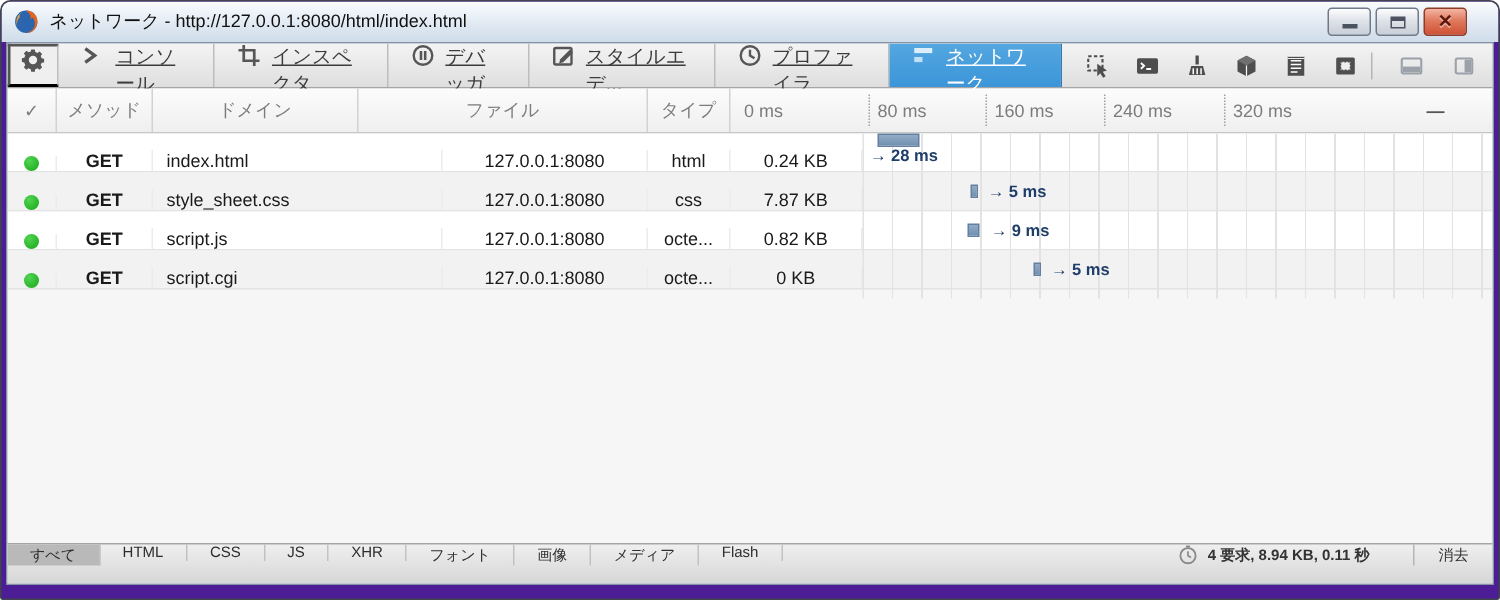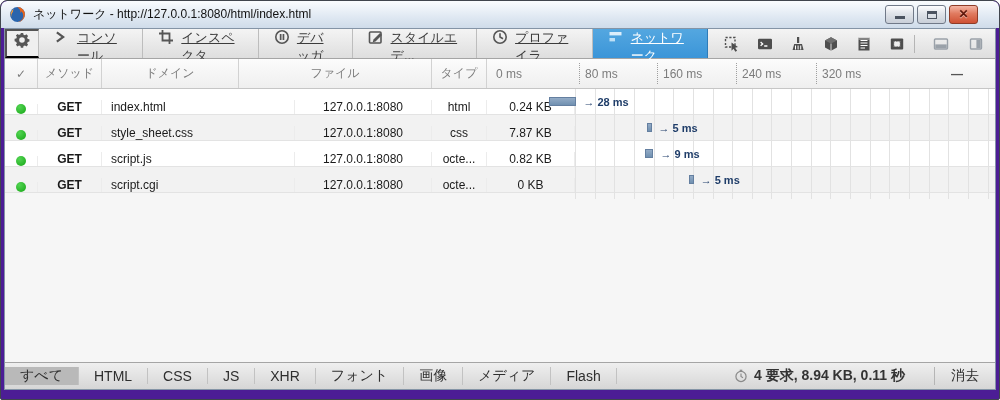--- a/index.html
+++ b/index.html
@@ -80,23 +80,23 @@
   .cell.c-domain{width:137px;justify-content:center;}
   .cell.c-type{width:55px;justify-content:center;}
   .cell.c-size{width:88px;justify-content:center;}
   .dot{width:10px;height:10px;border-radius:50%;background:radial-gradient(circle at 35% 30%,#52d452,#28b428 70%);}
   .wf{position:absolute;top:0;bottom:0;display:flex;align-items:center;z-index:2;}
   .wfbar{height:9px;background:linear-gradient(#93abc6,#7090b0);border:1px solid #647fa0;}
   .wflabel{margin-left:7px;font-size:11px;font-weight:bold;color:#1f3d69;white-space:nowrap;}
   .empty-area{flex:1;background:#f6f6f6;}
   
   .filterbar{
-    height:27px;flex:none;display:flex;align-items:center;
+    height:27px;flex:none;display:flex;align-items:flex-start;
     background:linear-gradient(#efefef,#d6d6d6);border-top:1px solid #a5a5a5;
-    font-size:14px;color:#2e2e2e;
+    font-size:10px;color:#2e2e2e;
   }
   .ftab{display:flex;align-items:center;padding:0 15px;border-right:1px solid #c2c2c2;cursor:default;}
   .ftab.active{background:#b9b9b9;}
   .status-right{margin-left:auto;display:flex;align-items:stretch;}
   .summary{display:flex;align-items:center;gap:6px;font-weight:bold;color:#333;padding:0 12px;}
   .clear-btn{display:flex;align-items:center;padding:0 16px;border-left:1px solid #b5b5b5;font-weight:normal;margin-left:17px;}
   svg{display:block;}
 </style>
 </head>
 <body>
@@ -293,21 +293,21 @@
 
       <div class="nrow">
         <div class="cell c-check">
             <span class="dot"></span>
           </div>
         <div class="cell c-method">GET</div>
         <div class="cell c-file">index.html</div>
         <div class="cell c-domain">127.0.0.1:8080</div>
         <div class="cell c-type">html</div>
         <div class="cell c-size">0.24 KB</div>
-        <div class="wf" style="left: 544px;">
+        <div class="wf" style="left: 568px; flex-direction: column;">
             <span class="wfbar" style="width: 27.44px;"></span>
             <span class="wflabel">→ 28 ms</span>
           </div>
       </div>
 
       <div class="nrow alt">
         <div class="cell c-check">
             <span class="dot"></span>
           </div>
         <div class="cell c-method">GET</div>

